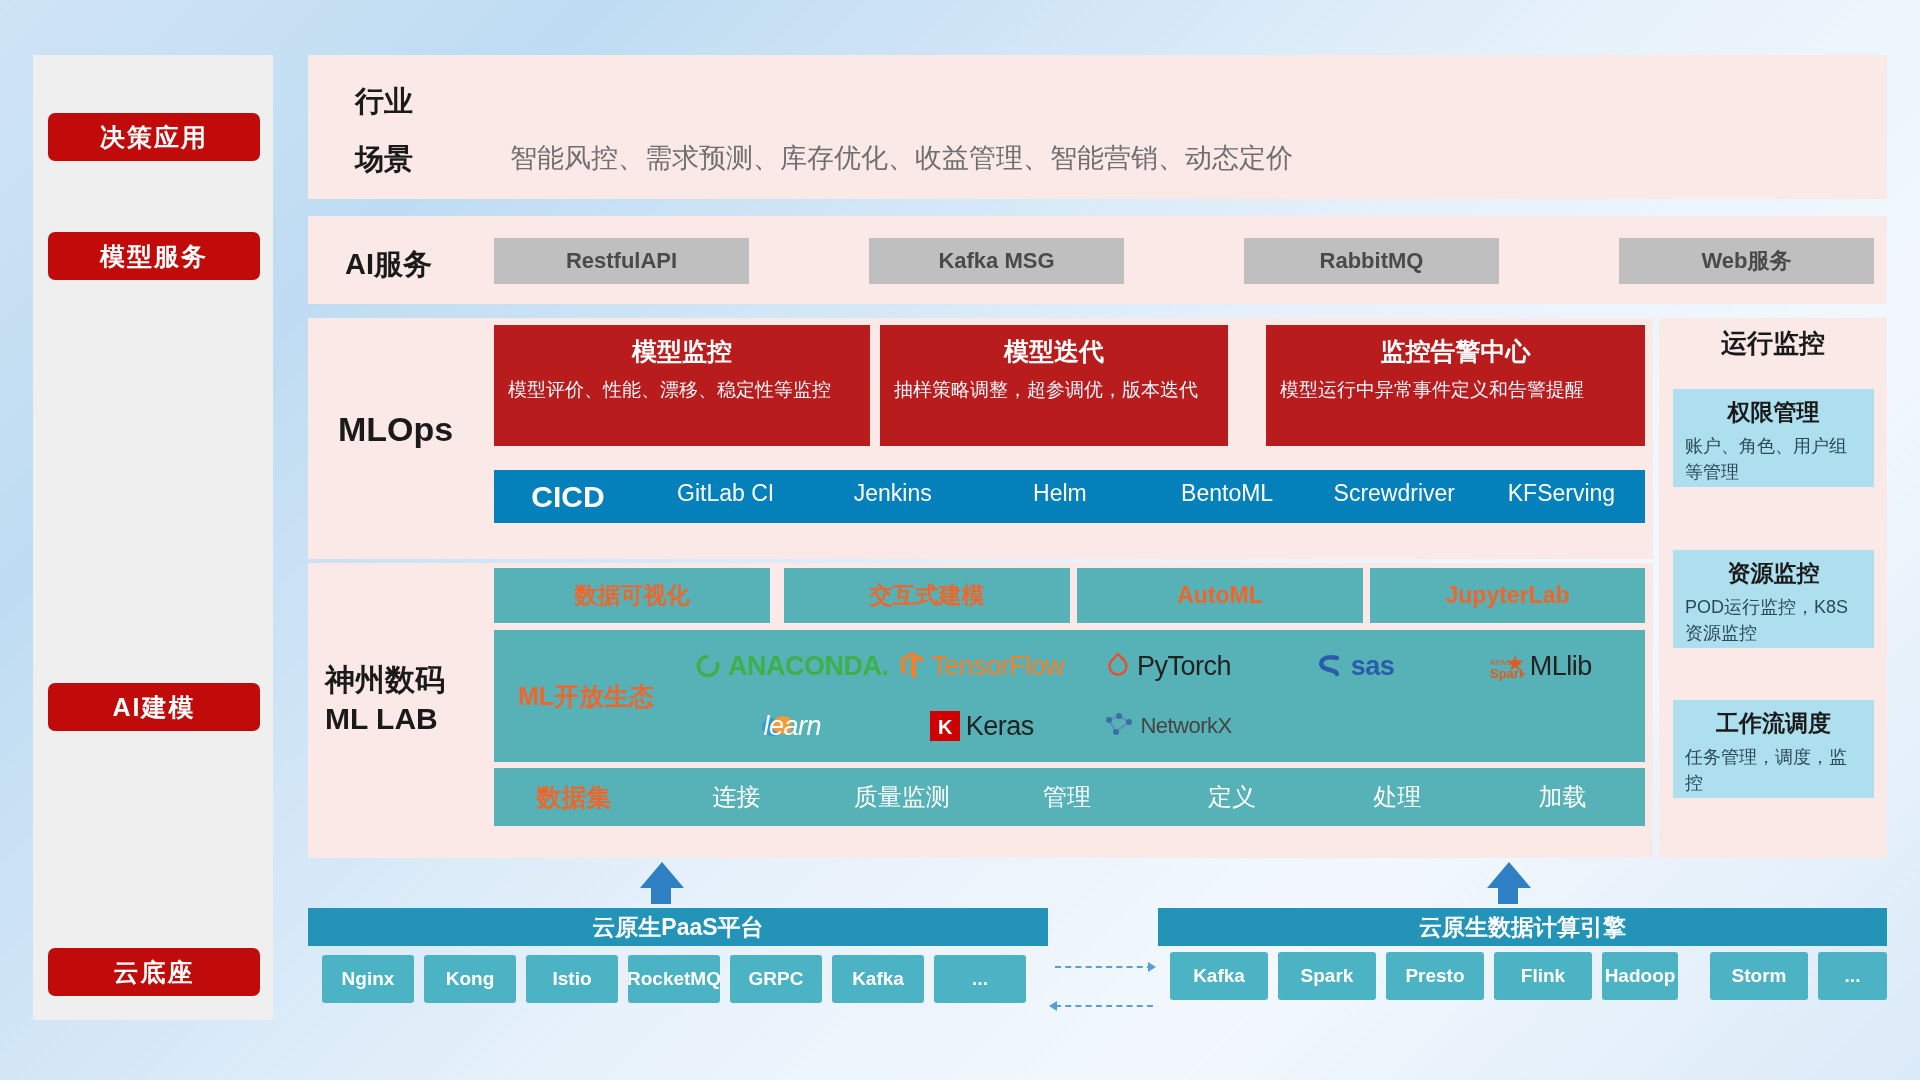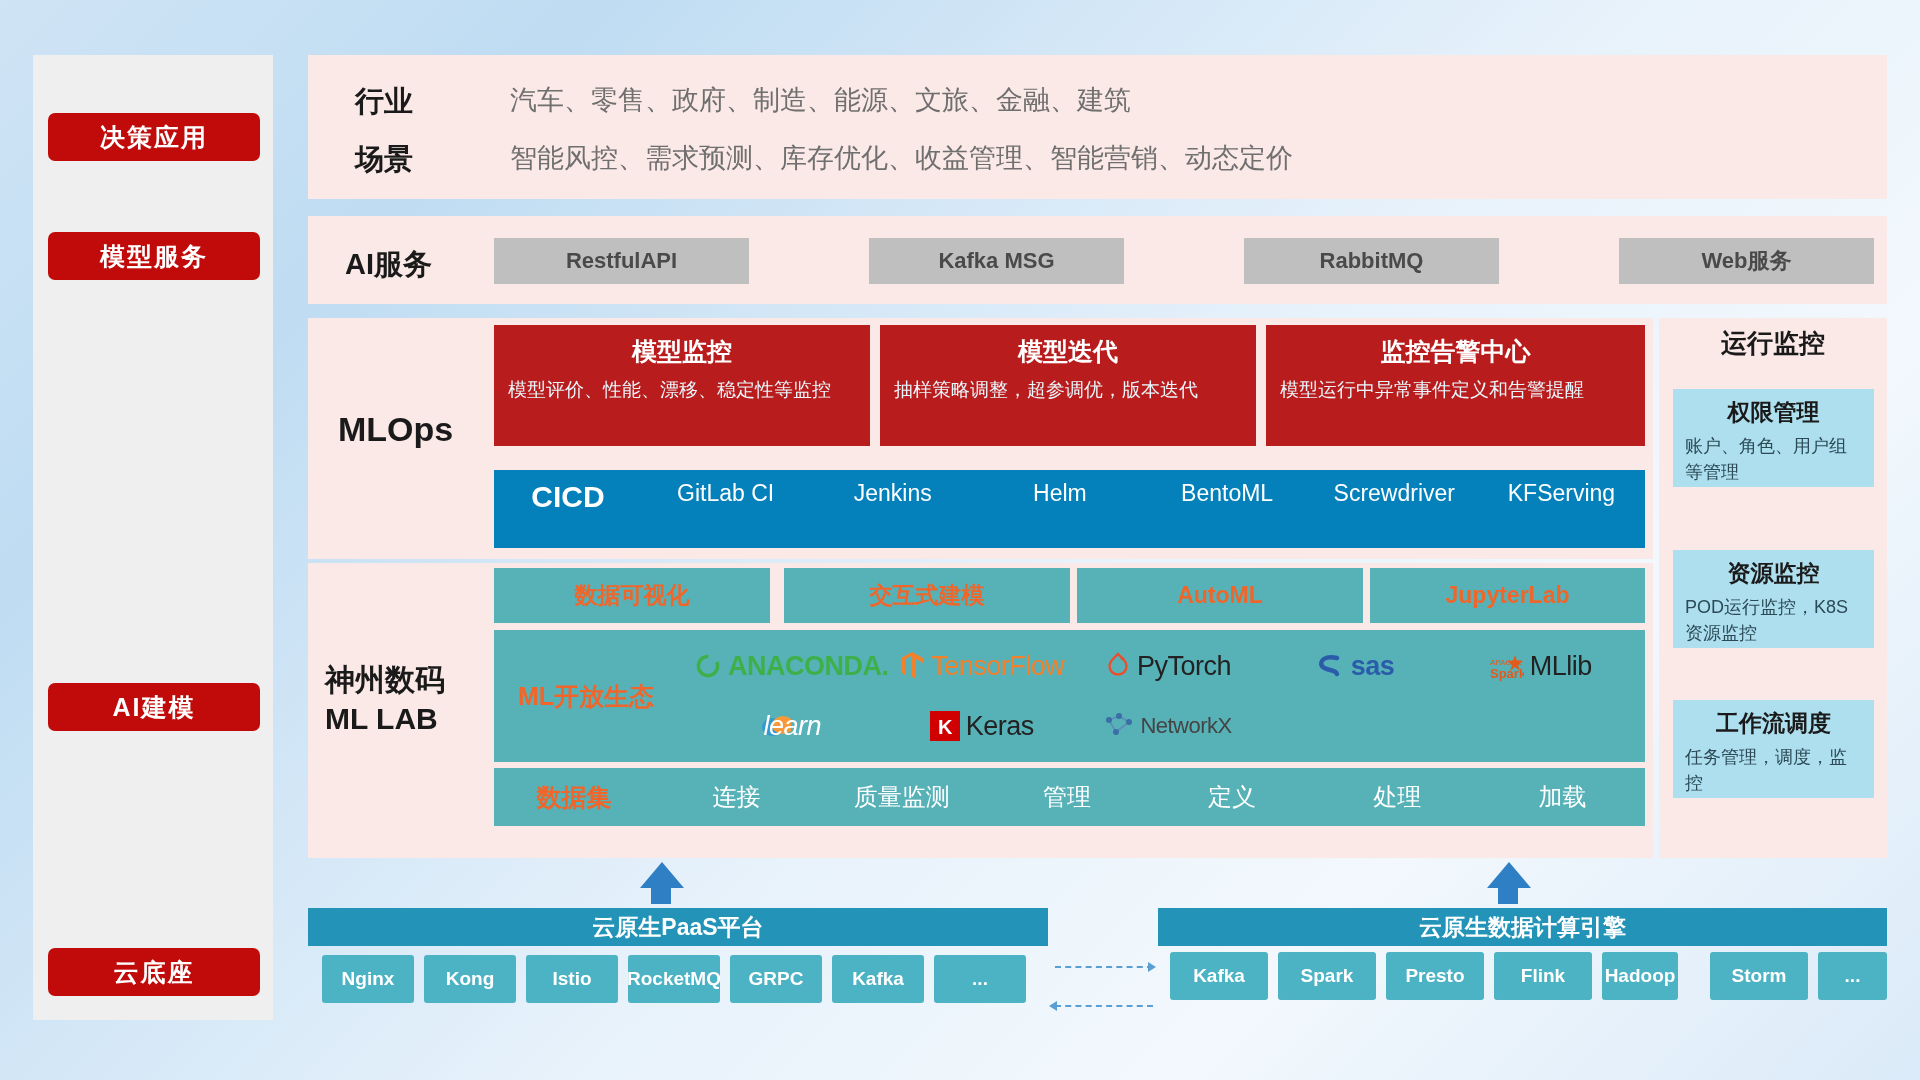--- a/index.html
+++ b/index.html
@@ -60,21 +60,21 @@
   
   #mlops-label { font-size: 34px; left: 338px; top: 410px; }
   .mlops-card {
     position: absolute; top: 325px; height: 121px; background: #b91c1c;
     color: #fff; padding: 10px 14px 0 14px;
   }
   .mlops-card .t { font-size: 25px; font-weight: bold; text-align: center; margin-bottom: 8px; }
   .mlops-card .d { font-size: 19px; line-height: 1.45; color: #eaf6fc; }
 
   #cicd-bar {
-    position: absolute; left: 494px; top: 470px; width: 1151px; height: 78px;
+    position: absolute; left: 494px; top: 470px; width: 1151px; height: 53px;
     background: #0481bb; color: #fff;
     display: flex; align-items: flex-start; padding-top: 10px;
   }
   #cicd-bar .cicd-title { width: 148px; text-align: center; font-size: 30px; font-weight: bold; flex: none; }
   #cicd-bar .cicd-item  { flex: 1; text-align: center; font-size: 23px; line-height: 1.15; }
 
   
   #lab-label { position: absolute; left: 325px; top: 660px; font-size: 30px; font-weight: bold; color: #1a1a1a; line-height: 1.3; }
   .lab-tab {
     position: absolute; top: 568px; height: 55px; background: #57b2b8;
@@ -163,37 +163,36 @@
   <div class="stage-chip" id="stage-3">AI建模</div>
   <div class="stage-chip" id="stage-4">云底座</div>
 
   <div class="band" id="band-app"></div>
   <div class="band" id="band-svc"></div>
   <div class="band" id="band-ml"></div>
   <div class="band" id="band-model"></div>
   <div class="band" id="band-mon"></div>
 
   <div class="row-label app-key" id="app-key-0">行业</div>
-  <div class="app-val" id="app-val-0">汽车、零售、政府、制造、能源、文旅、金融、建筑</div>
   <div class="row-label app-key" id="app-key-1">场景</div>
   <div class="app-val" id="app-val-1">智能风控、需求预测、库存优化、收益管理、智能营销、动态定价</div>
 
   <div class="row-label" id="svc-label">AI服务</div>
   <div class="svc-chip" style="left:494px">RestfulAPI</div>
   <div class="svc-chip" style="left:869px">Kafka MSG</div>
   <div class="svc-chip" style="left:1244px">RabbitMQ</div>
   <div class="svc-chip" style="left:1619px">Web服务</div>
 
   <div class="row-label" id="mlops-label">MLOps</div>
 
   <div class="mlops-card" style="left:494px; width:376px;">
     <div class="t">模型监控</div>
     <div class="d">模型评价、性能、漂移、稳定性等监控</div>
   </div>
-  <div class="mlops-card" style="left:880px; width:376px;">
+  <div class="mlops-card" style="left:880px; width:348px;">
     <div class="t">模型迭代</div>
     <div class="d">抽样策略调整，超参调优，版本迭代</div>
   </div>
   <div class="mlops-card" style="left:1266px; width:379px;">
     <div class="t">监控告警中心</div>
     <div class="d">模型运行中异常事件定义和告警提醒</div>
   </div>
 
   <div id="cicd-bar">
     <div class="cicd-title">CICD</div>

